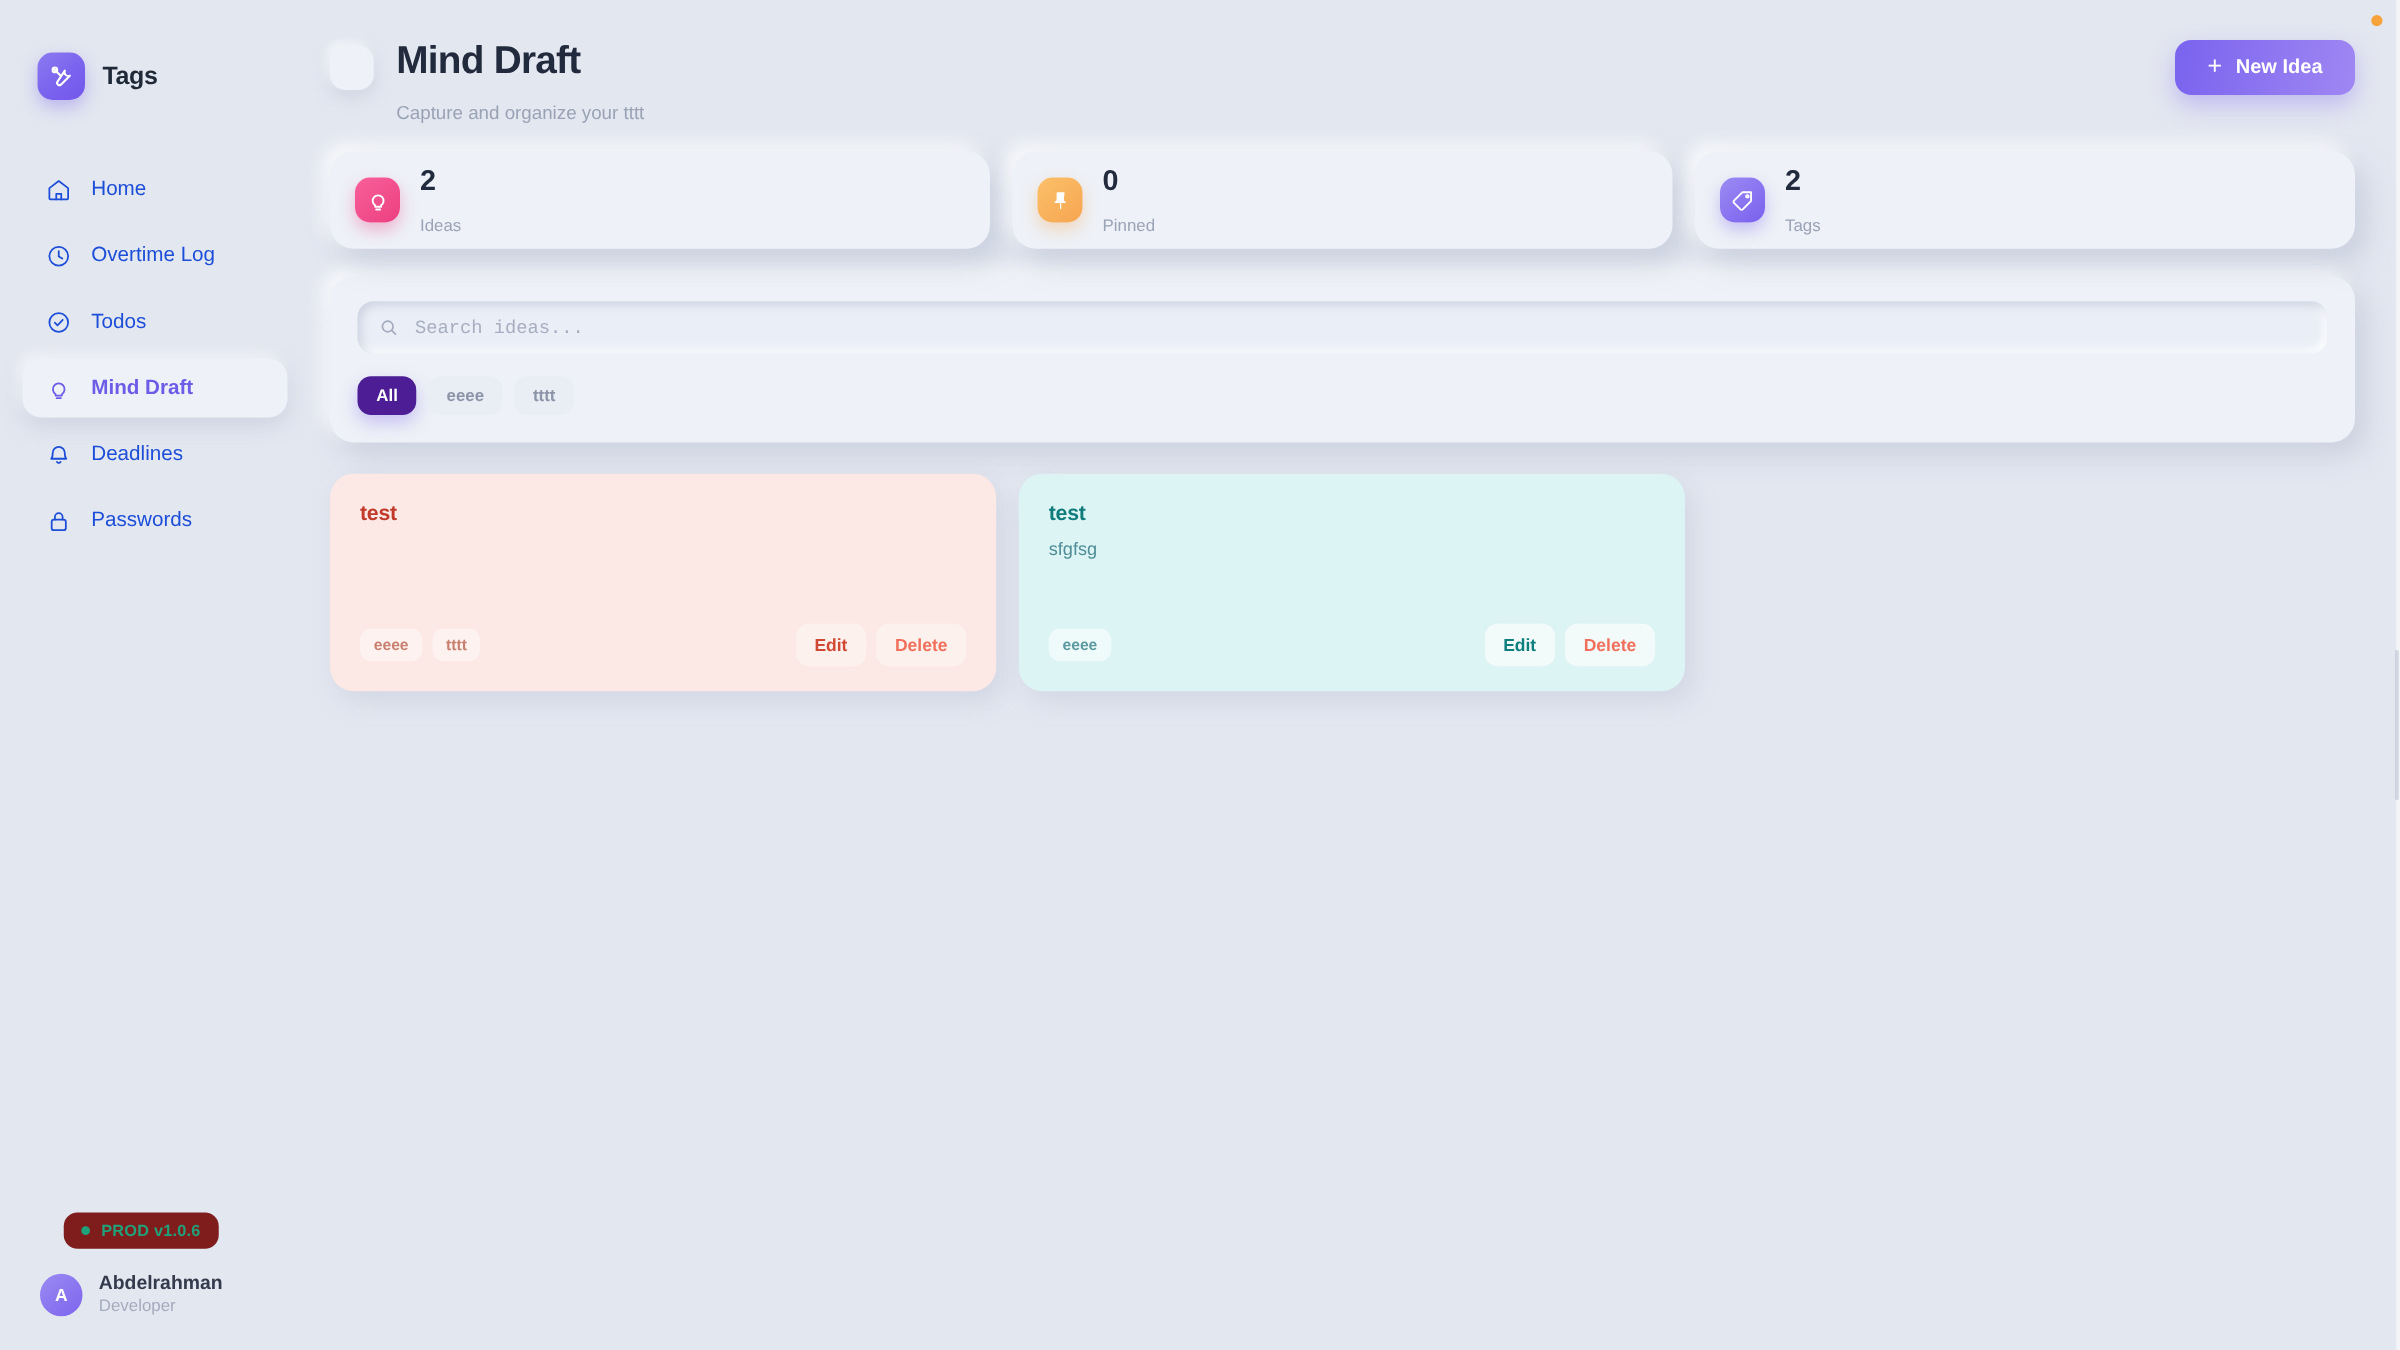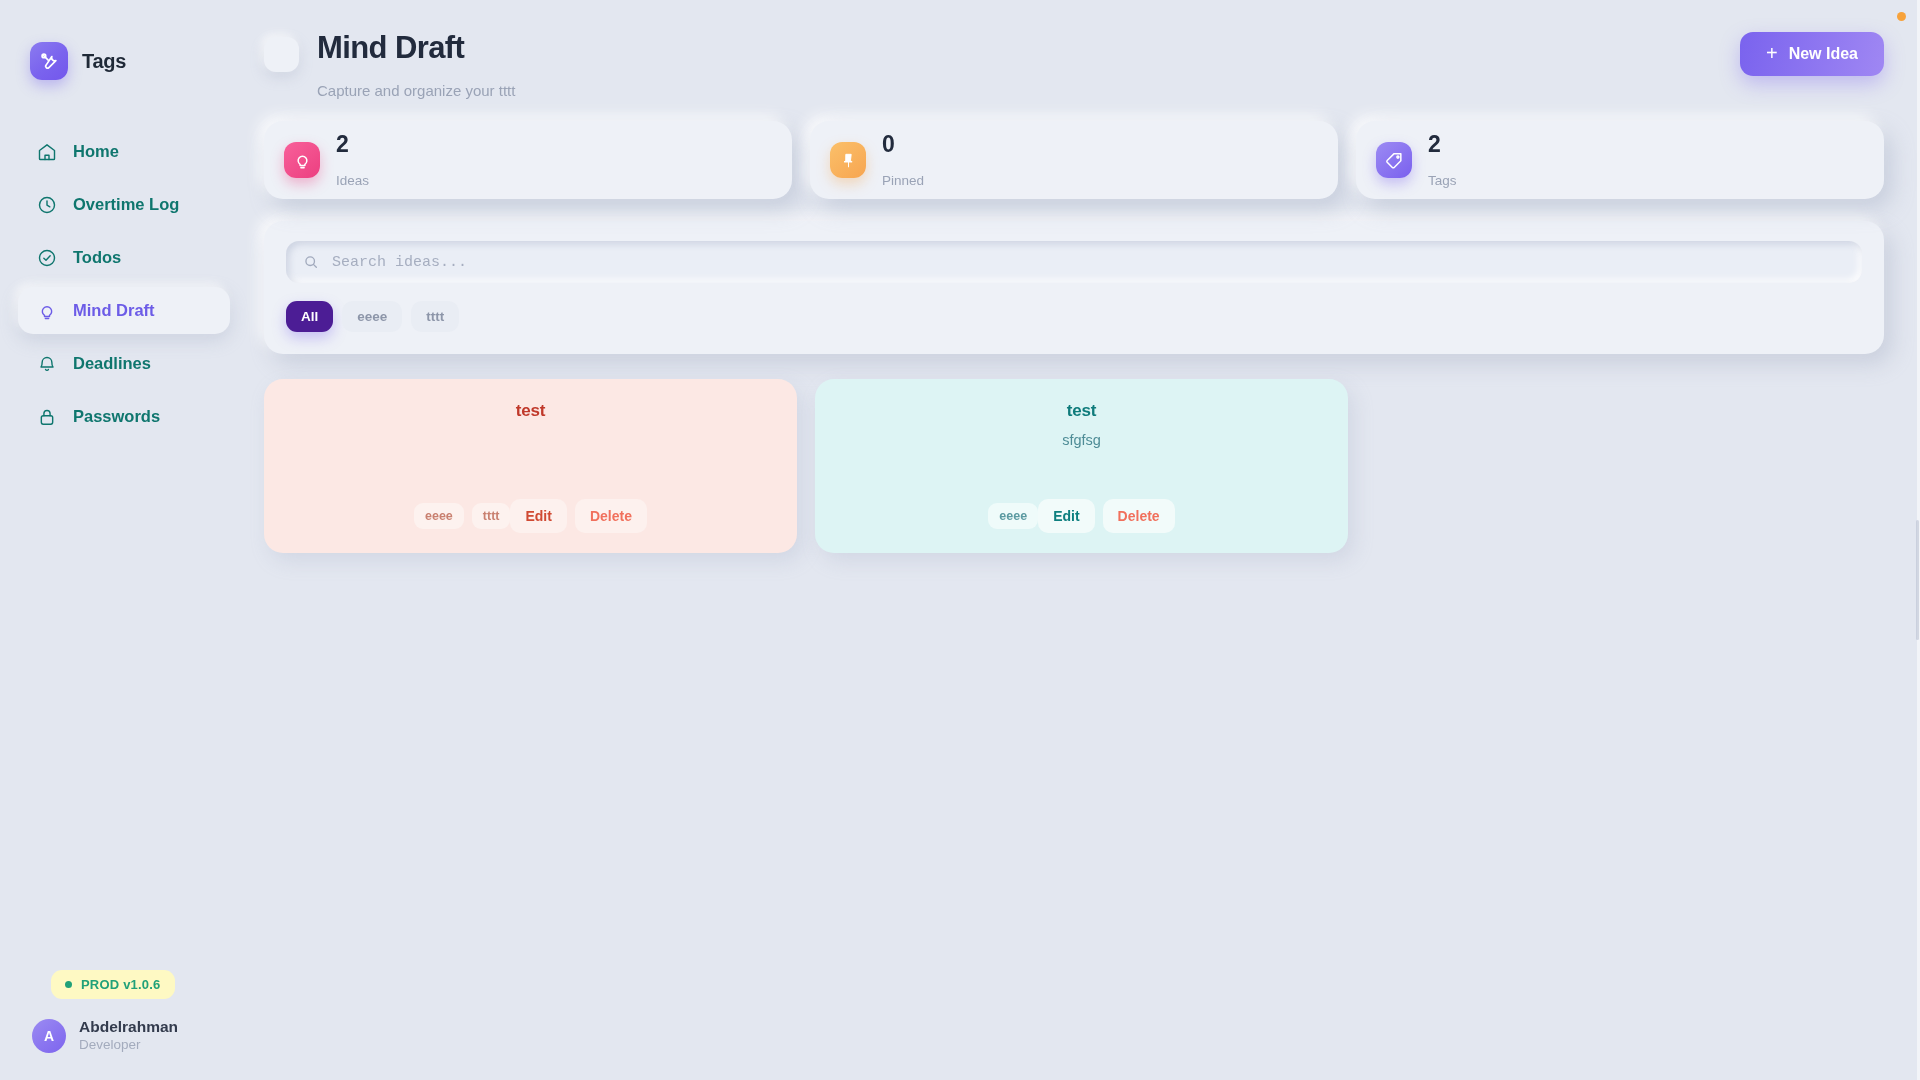--- a/index.html
+++ b/index.html
@@ -37,39 +37,39 @@
   .brand-name {
     font-size: 20px; font-weight: 700; color: #1f2937; letter-spacing: -.3px;
   }
 
   .nav { margin-top: 48px; padding: 0 18px; display: flex; flex-direction: column; gap: 6px; }
   .nav-item {
     display: flex; align-items: center; gap: 16px;
     height: 47px;
     padding: 0 18px;
     border-radius: 15px;
-    color: #0f766e;
+    color: #1d4ed8;
     font-size: 16.5px;
-    font-weight: 700;
+    font-weight: 400;
     cursor: pointer;
     position: relative;
   }
   .nav-item .nav-ico { width: 21px; height: 21px; flex: 0 0 21px; display: flex; align-items: center; justify-content: center; }
   .nav-item .nav-ico svg { width: 20px; height: 20px; display: block; }
   .nav-item.active {
     background: #eef1f7;
     color: #6c5ce7;
     font-weight: 600;
     box-shadow: 0 6px 18px rgba(150,160,185,.30), -4px -4px 10px rgba(255,255,255,.75);
   }
 
   .sidebar-bottom { position: absolute; left: 0; bottom: 26px; width: 248px; padding: 0 26px; }
   .version-badge {
     display: inline-flex; align-items: center; gap: 9px;
-    background: #fef9c3;
+    background: #7f1d1d;
     color: #21a179;
     border-radius: 11px;
     padding: 7px 14px;
     font-size: 13px;
     font-weight: 700;
     letter-spacing: .2px;
     margin-left: 25px;
   }
   .version-dot { width: 7px; height: 7px; border-radius: 50%; background: #21a179; display: block; }
   .profile { display: flex; align-items: center; gap: 13px; margin-top: 18px; padding-left: 6px; }
@@ -179,21 +179,20 @@
   
   .ideas-grid { display: flex; gap: 18px; padding: 25px 36px 0 16px; }
   .idea-card {
     flex: 1 1 0;
     max-width: 533px;
     height: 174px;
     border-radius: 19px;
     padding: 22px 24px 20px 24px;
     display: flex; flex-direction: column;
     box-shadow: 6px 8px 20px rgba(150,160,185,.22);
-    align-items: center;
   }
   .idea-card.red  { background: #fce8e4; }
   .idea-card.teal { background: #ddf4f4; }
   .idea-title { font-size: 17px; font-weight: 700; letter-spacing: -.2px; }
   .idea-card.red .idea-title  { color: #c0392b; }
   .idea-card.teal .idea-title { color: #0f7b7b; }
   .idea-desc { font-size: 14.5px; margin-top: 11px; }
   .idea-card.teal .idea-desc { color: #4e8c96; }
   .idea-card.red .idea-desc  { color: #b9705f; }
   .idea-foot { margin-top: auto; display: flex; align-items: center; }

